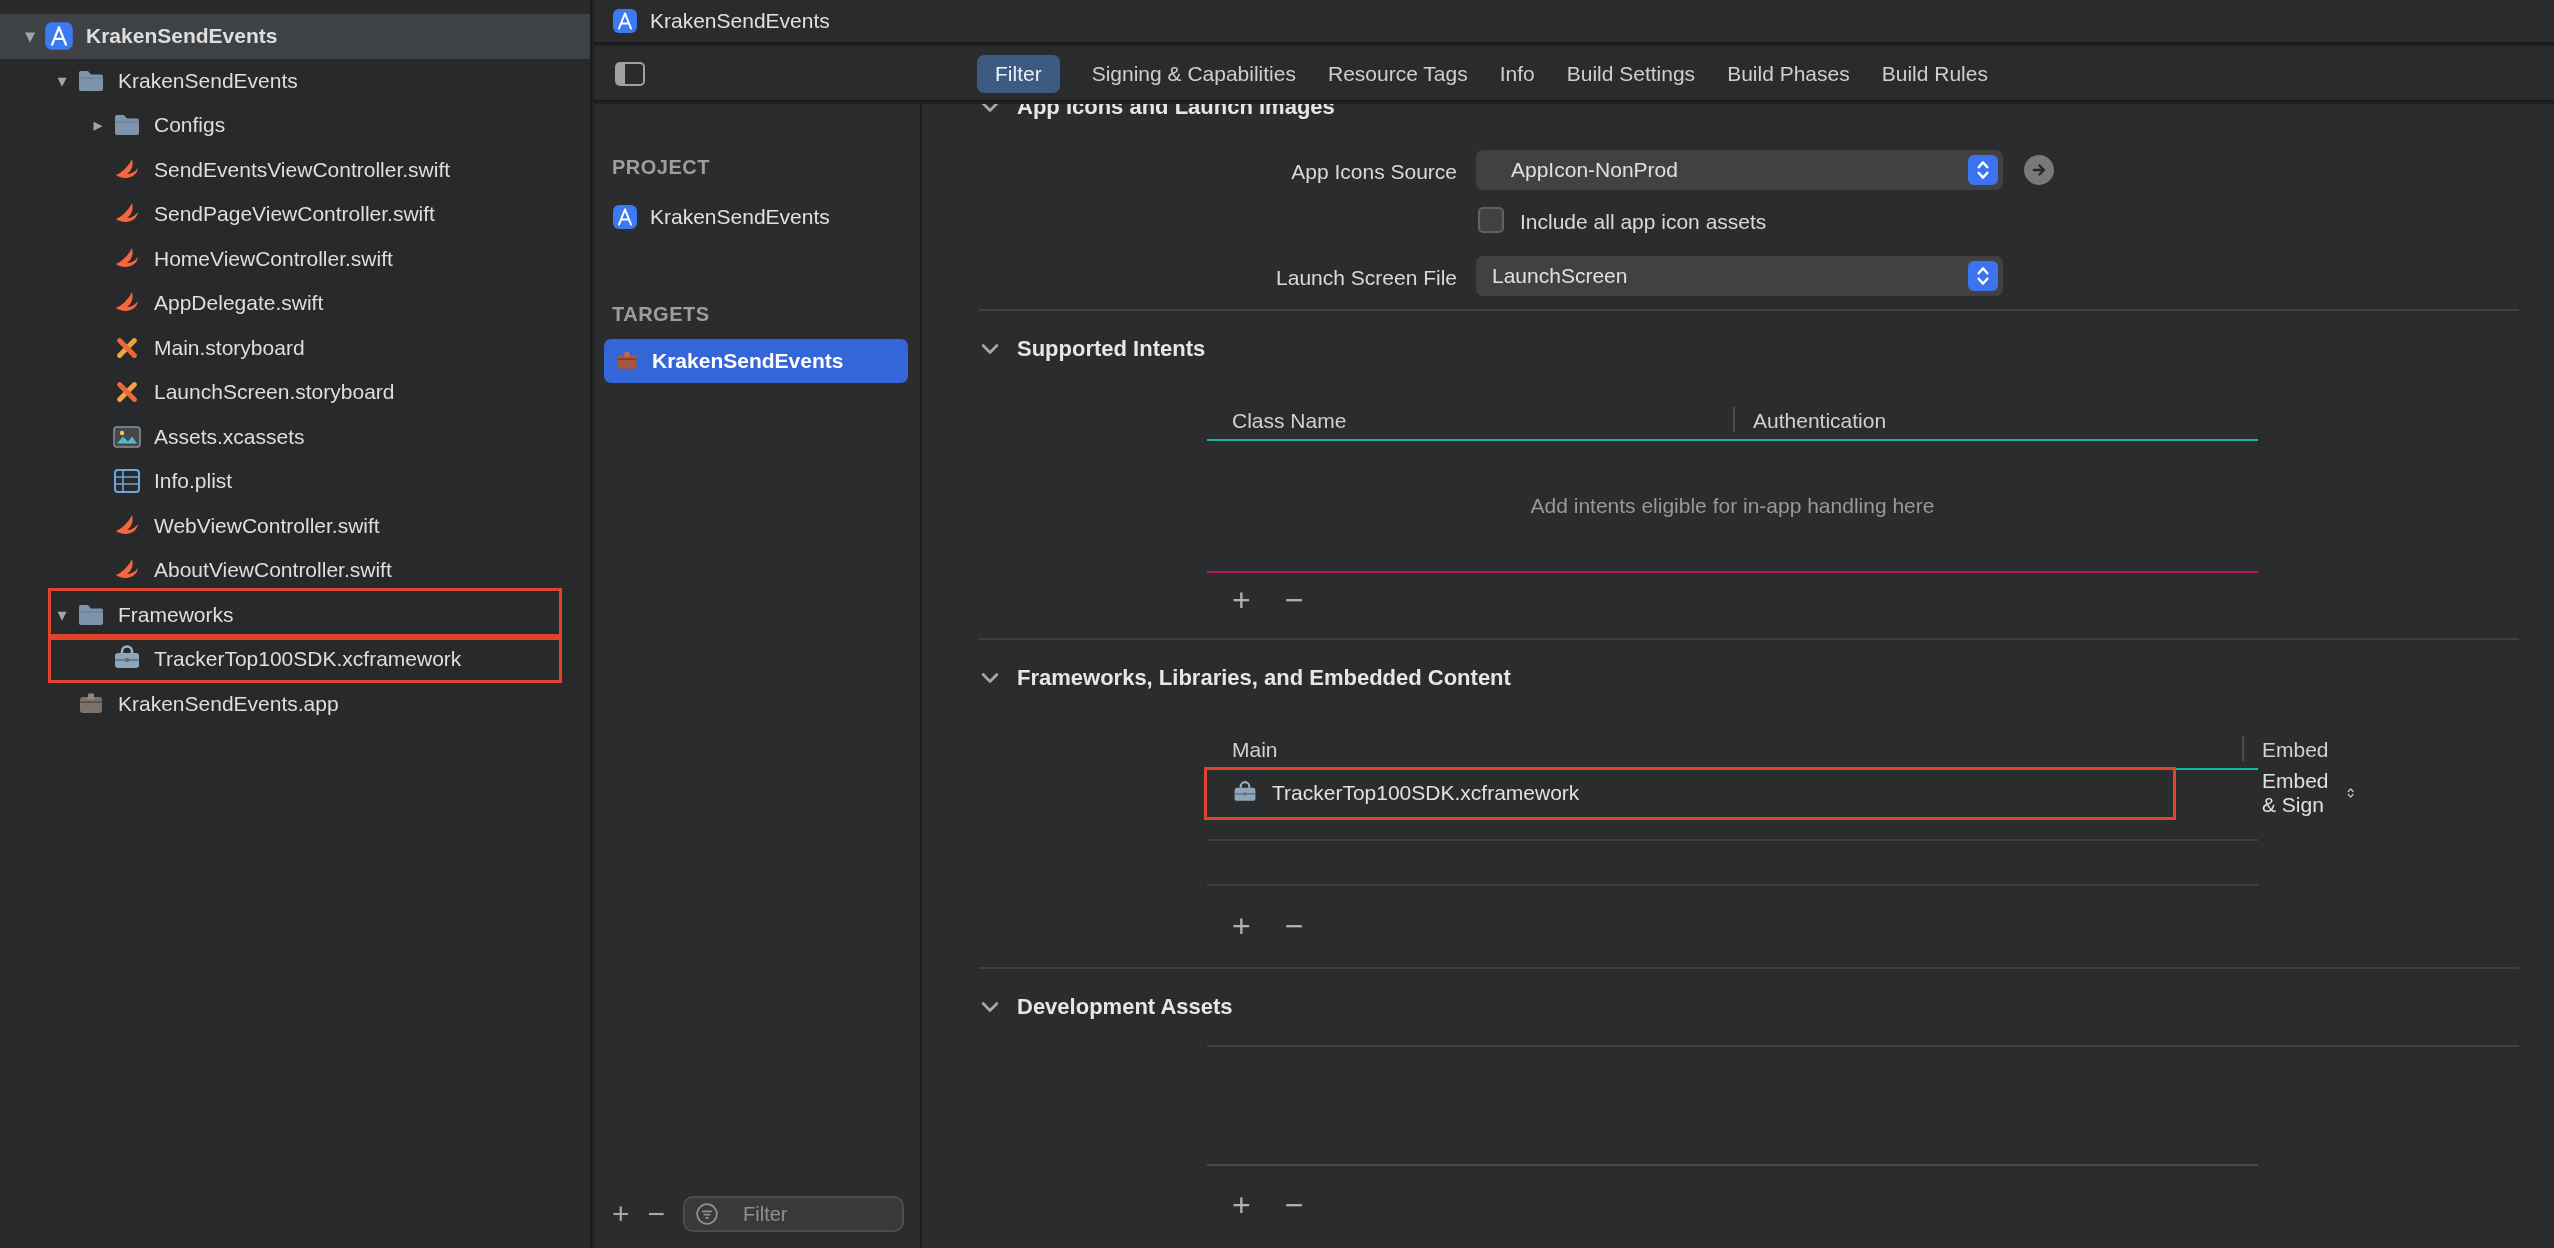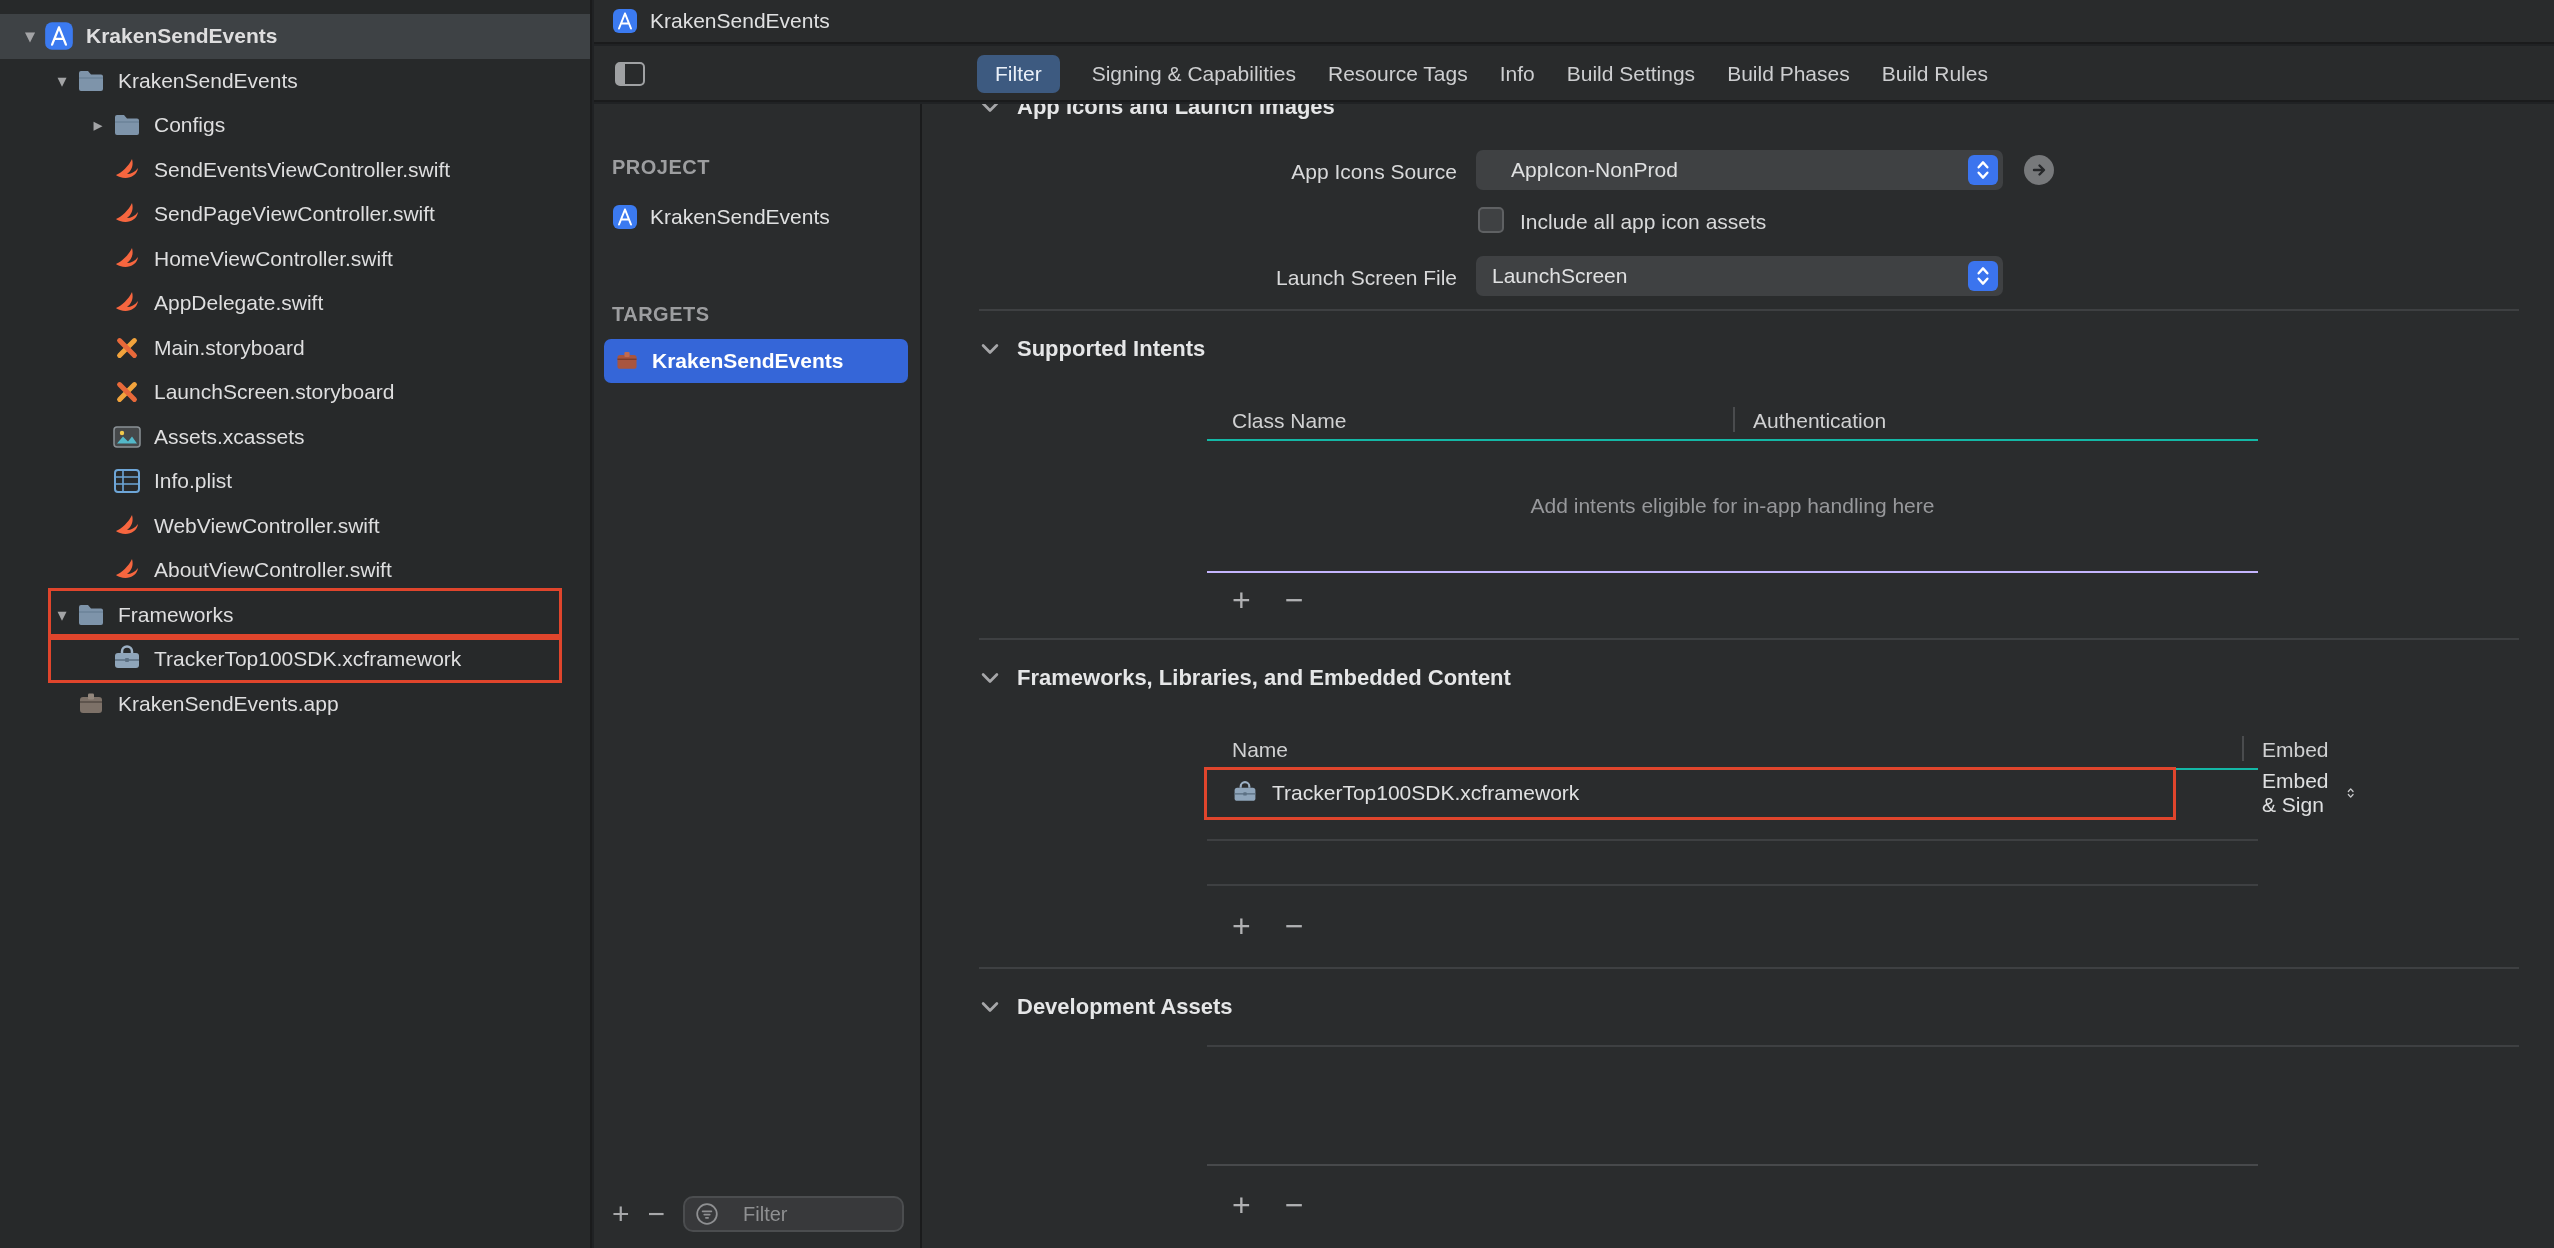--- a/index.html
+++ b/index.html
@@ -87,21 +87,21 @@
   .stepper svg { width:18px; height:24px; }
   .arrow-btn { position:absolute; left:1102px; width:30px; height:30px; border-radius:50%; background:#77797b; display:flex; align-items:center; justify-content:center; }
   .arrow-btn svg { width:18px; height:18px; }
   .checkbox { position:absolute; left:556px; width:26px; height:26px; background:#3f4143; border:2px solid #5f6163; border-radius:5px; }
   .chk-label { position:absolute; left:598px; font-size:21px; color:#d8d9da; }
   .hr { position:absolute; left:57px; width:1540px; border-top:2px solid #3e4042; }
   .tbl { position:absolute; left:285px; width:1051px; }
   .tbl-head { position:relative; height:41px; border-bottom:2px solid #14b8a6; font-size:21px; color:#d0d1d2; }
   .tbl-head .col { position:absolute; top:0; line-height:41px; white-space:nowrap; }
   .vsep { position:absolute; top:7px; bottom:7px; width:2px; background:#4a4c4e; }
-  .tbl-empty { display:flex; align-items:center; justify-content:center; font-size:21px; color:#97989b; border-bottom:2px solid #c4b5fd; }
+  .tbl-empty { display:flex; align-items:center; justify-content:center; font-size:21px; color:#97989b; border-bottom:2px solid #be185d; }
   .pm-row { position:absolute; left:310px; display:flex; gap:34px; }
   .pm-row .pm-glyph { font-size:32px; color:#b0b1b3; }
   .fw-row { position:relative; height:46px; display:flex; align-items:center; padding-left:25px; gap:14px; font-size:21px; }
   .fw-row .embed-cell { position:absolute; left:1055px; display:flex; align-items:center; gap:10px; }
   .embed-cell .icon-slot { width:17px; height:26px; }
   .tline { position:absolute; left:0; width:1051px; border-top:2px solid #3e4042; }
   .fw-hl { position:absolute; left:282px; top:663px; width:972px; height:53px; border:3px solid #e0452c; }
   .da-line1 { position:absolute; left:285px; top:941px; width:1312px; border-top:2px solid #3e4042; }
   .da-empty { position:absolute; left:285px; top:975px; width:1051px; height:66px; display:flex; align-items:center; justify-content:center; font-size:21px; color:#97989b; }
   .da-line2 { position:absolute; left:285px; top:1060px; width:1051px; border-top:2px solid #47494b; }
@@ -446,21 +446,21 @@
     <span class="sec-chevron">
         <svg viewBox="0 0 16 16" xmlns="http://www.w3.org/2000/svg">
           <path d="M3 5.5 L8 10.5 L13 5.5" stroke="#a6a7a9" stroke-width="2" fill="none" stroke-linecap="round" stroke-linejoin="round"></path>
         </svg>
       </span>
     <span>Frameworks, Libraries, and Embedded Content</span>
   </div>
 
   <div class="tbl" style="top:625px;">
     <div class="tbl-head">
-      <span class="col" style="left:25px;">Name</span>
+      <span class="col" style="left:25px;">Main</span>
       <span class="vsep" style="left:1035px;"></span>
       <span class="col" style="left:1055px;">Embed</span>
     </div>
     <div class="fw-row">
       <span class="row-icon">
           <svg viewBox="0 0 30 30" xmlns="http://www.w3.org/2000/svg">
             <path d="M10 9 v-1.5 a5 5 0 0 1 10 0 V9" fill="none" stroke="#9db1c5" stroke-width="2.5"></path>
             <rect x="3" y="9" width="24" height="15" rx="3" fill="#8fa5ba"></rect>
             <path d="M3 16 h24" stroke="#5d7184" stroke-width="1.6"></path>
             <rect x="13" y="14" width="4" height="4" rx="1" fill="#5d7184"></rect>

